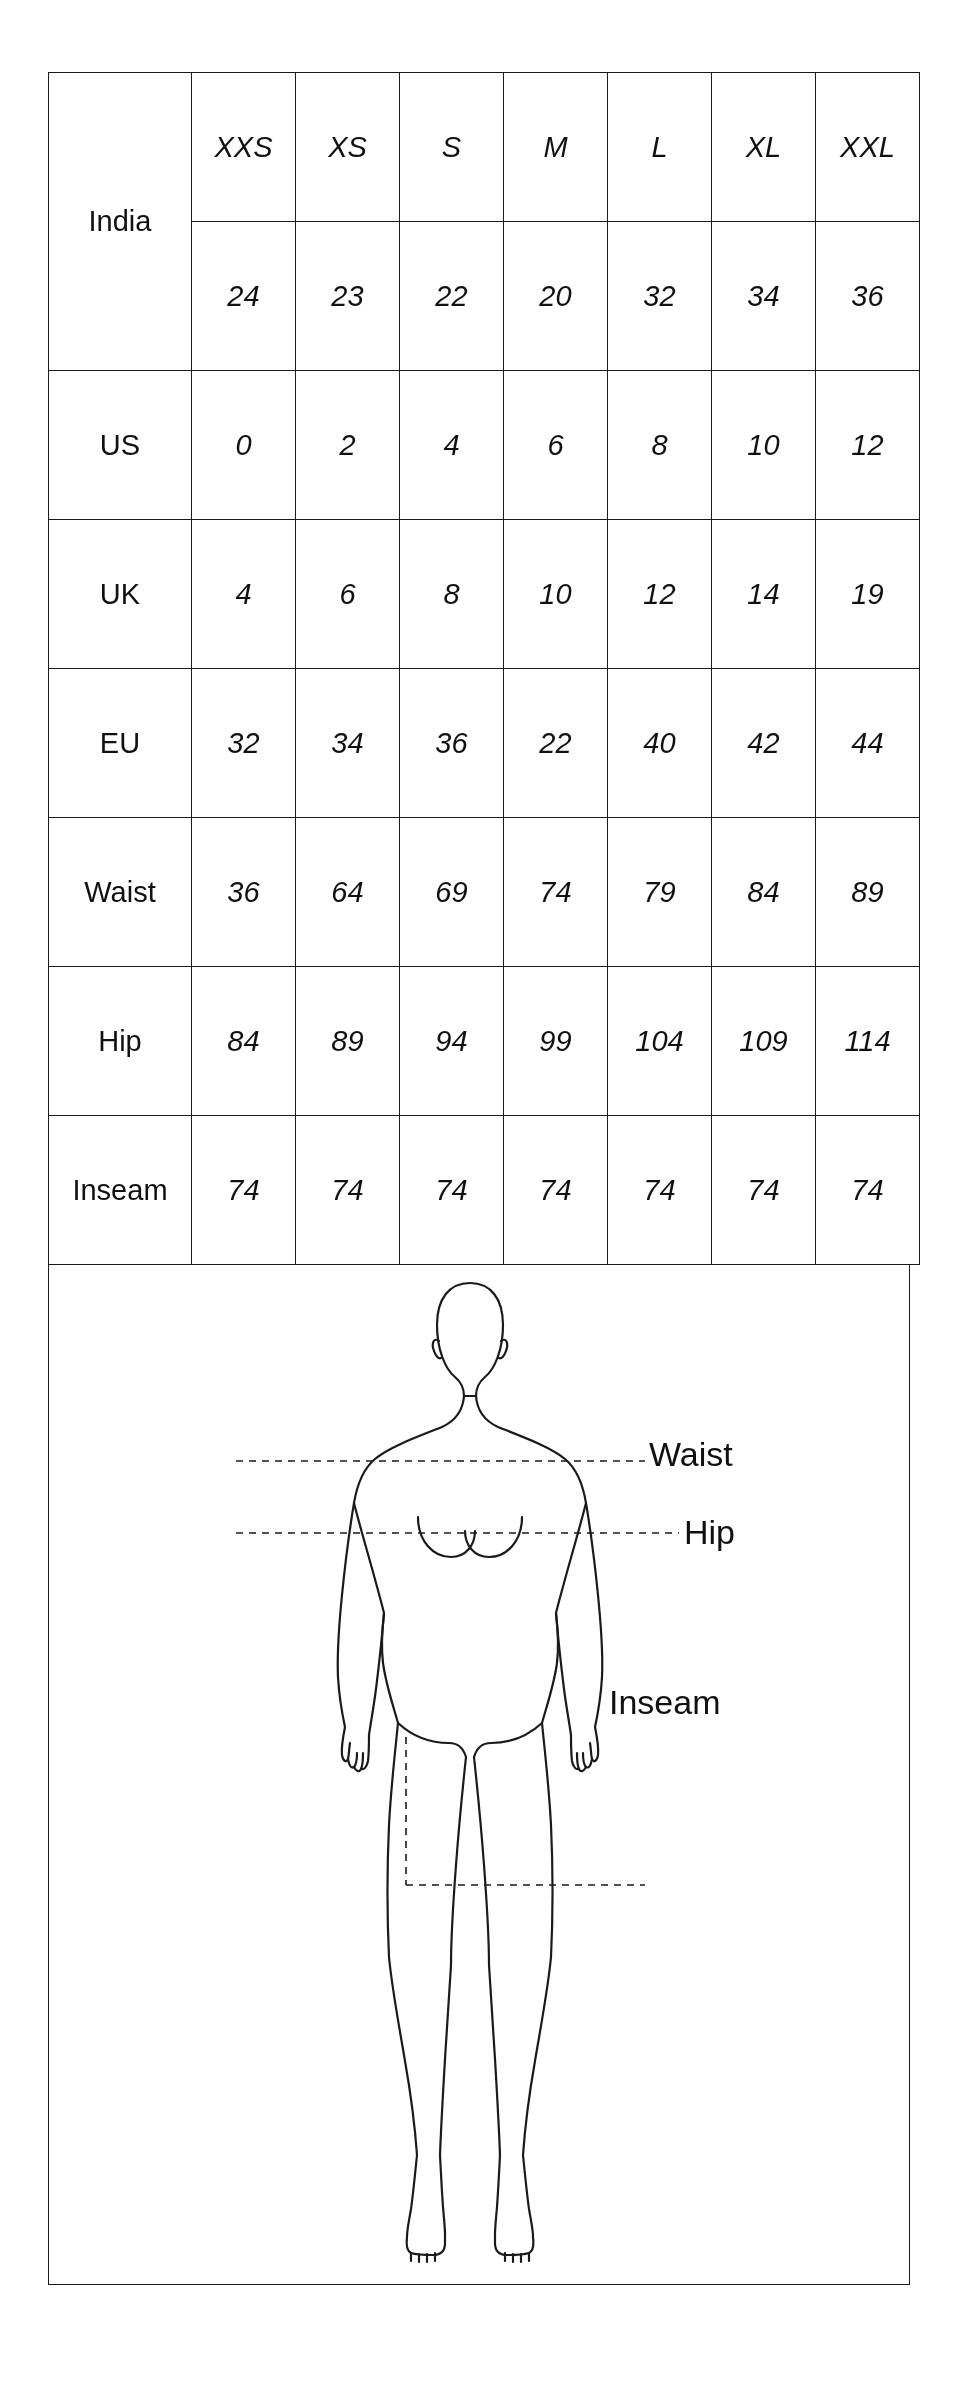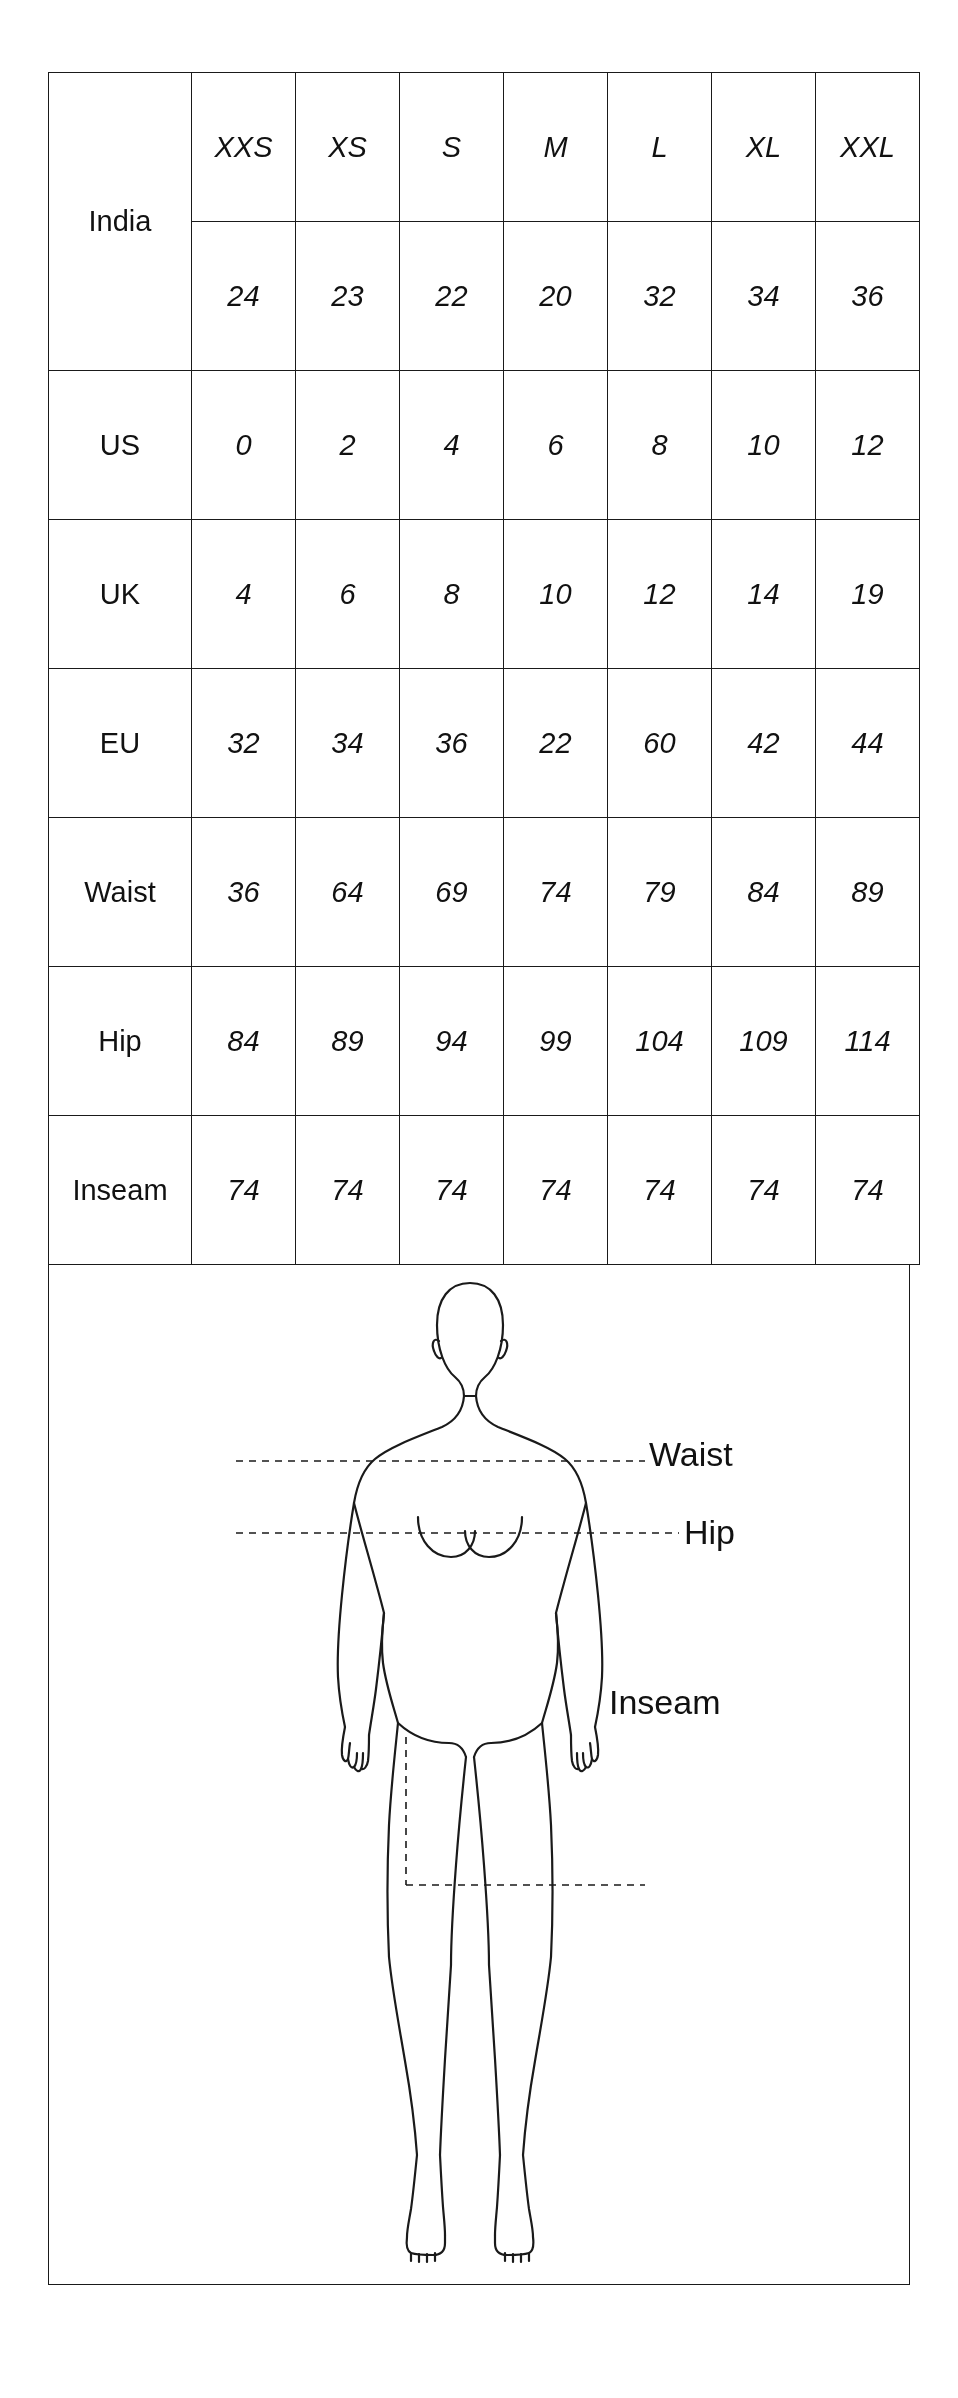--- a/index.html
+++ b/index.html
@@ -134,21 +134,21 @@
           <td class="val">14</td>
           <td class="val">19</td>
         </tr>
 
         <tr>
           <td class="label">EU</td>
           <td class="val">32</td>
           <td class="val">34</td>
           <td class="val">36</td>
           <td class="val">22</td>
-          <td class="val">60</td>
+          <td class="val">40</td>
           <td class="val">42</td>
           <td class="val">44</td>
         </tr>
 
         <tr>
           <td class="label">Waist</td>
           <td class="val">36</td>
           <td class="val">64</td>
           <td class="val">69</td>
           <td class="val">74</td>

